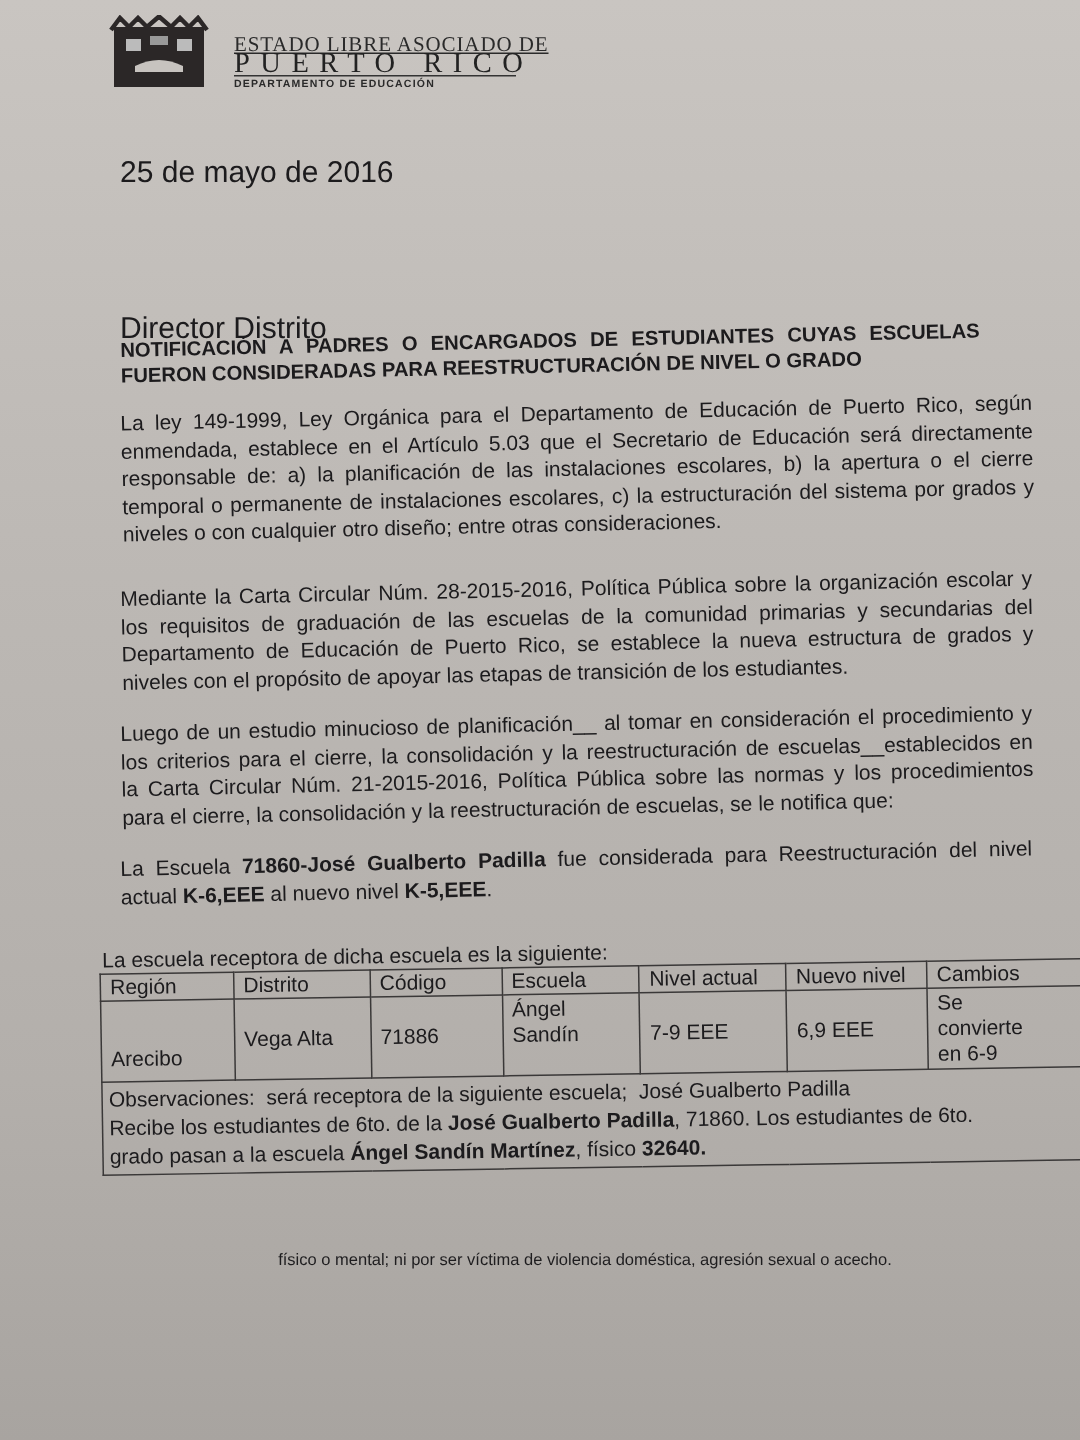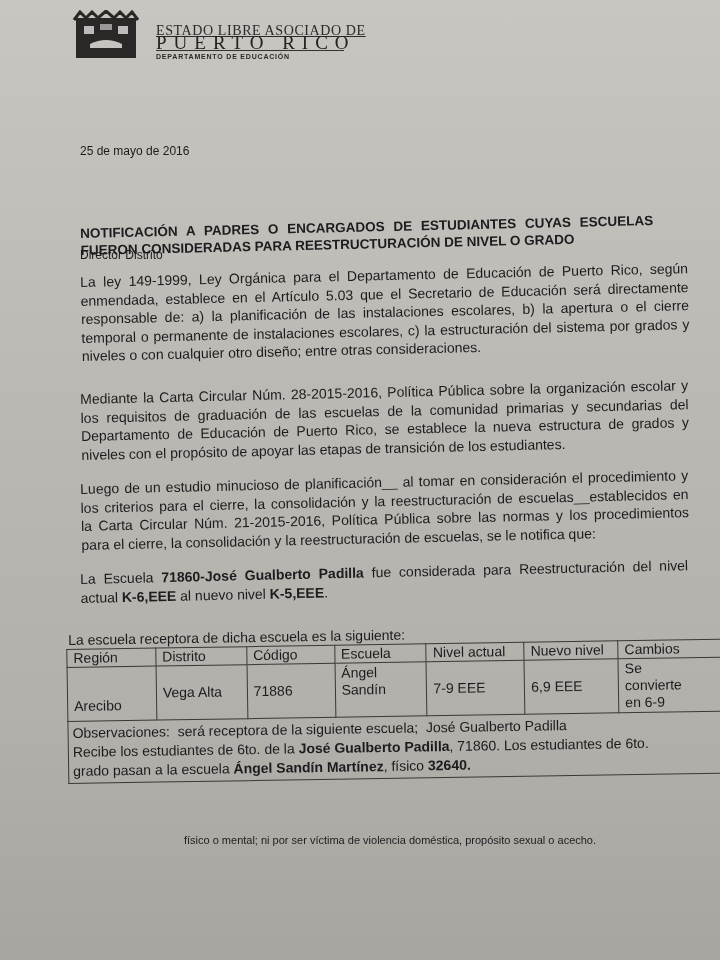--- a/index.html
+++ b/index.html
@@ -11,21 +11,21 @@
     position: relative;
   }
   .page { position: absolute; left: 0; top: 0; width: 720px; height: 960px; }
   .letterhead { position: absolute; left: 70px; top: 10px; width: 280px; height: 52px; }
   .seal { position: absolute; left: 0; top: 0; width: 72px; height: 50px; }
   .lh-line1 { position: absolute; left: 86px; top: 13px; font-family: "Liberation Serif", serif; font-size: 14px; letter-spacing: 0.6px; color: #2a2a2a; white-space: nowrap; text-decoration: underline; }
   .lh-line2 { position: absolute; left: 86px; top: 22px; font-family: "Liberation Serif", serif; font-size: 19px; letter-spacing: 7px; color: #222; white-space: nowrap; }
   .lh-rule { position: absolute; left: 86px; top: 40px; width: 188px; height: 1px; background: #333; }
   .lh-line3 { position: absolute; left: 86px; top: 43px; font-size: 7px; font-weight: bold; letter-spacing: 0.8px; color: #2a2a2a; white-space: nowrap; }
 
-  .t { position: absolute; white-space: nowrap; font-size: 12px; margin-top: 40px; }
+  .t { position: absolute; white-space: nowrap; font-size: 20px; }
   .date { left: 80px; top: 104px; }
   .salut { left: 80px; top: 150px; }
   .from { left: 80px; top: 208px; }
 
   .heading { position: absolute; left: 80px; top: 225px; width: 640px; font-weight: bold; font-size: 13.5px; transform: rotate(-1.3deg); transform-origin: left top; line-height: 17px; }
   .heading div { white-space: nowrap; }
   .heading .l1 { word-spacing: 5px; }
 
   .para { position: absolute; left: 80px; width: 610px; font-size: 14px; line-height: 18.5px; text-align: justify; transform: rotate(-1.3deg); transform-origin: left top; }
   .para .ln { display: block; white-space: nowrap; text-align-last: justify; text-align: justify; width: 608px; }
@@ -146,15 +146,15 @@
           <div class="obs blank"></div>
           <div class="obs" style="white-space:nowrap"><span>Recibe los estudiantes de 6to. de la </span><b>José Gualberto Padilla</b><span>, 71860.  Los estudiantes de 6to.</span></div>
           <div class="obs" style="white-space:nowrap"><span>grado pasan a la escuela </span><b>Ángel Sandín Martínez</b><span>, físico </span><b>32640.</b></div>
         </td>
       </tr>
     </tbody>
       </table>
   </div>
 
   <div class="footer">
-    <div>físico o mental; ni por ser víctima de violencia doméstica, propósito sexual o acecho.</div>
+    <div>físico o mental; ni por ser víctima de violencia doméstica, agresión sexual o acecho.</div>
   </div>
 </div>
 
 </body></html>

